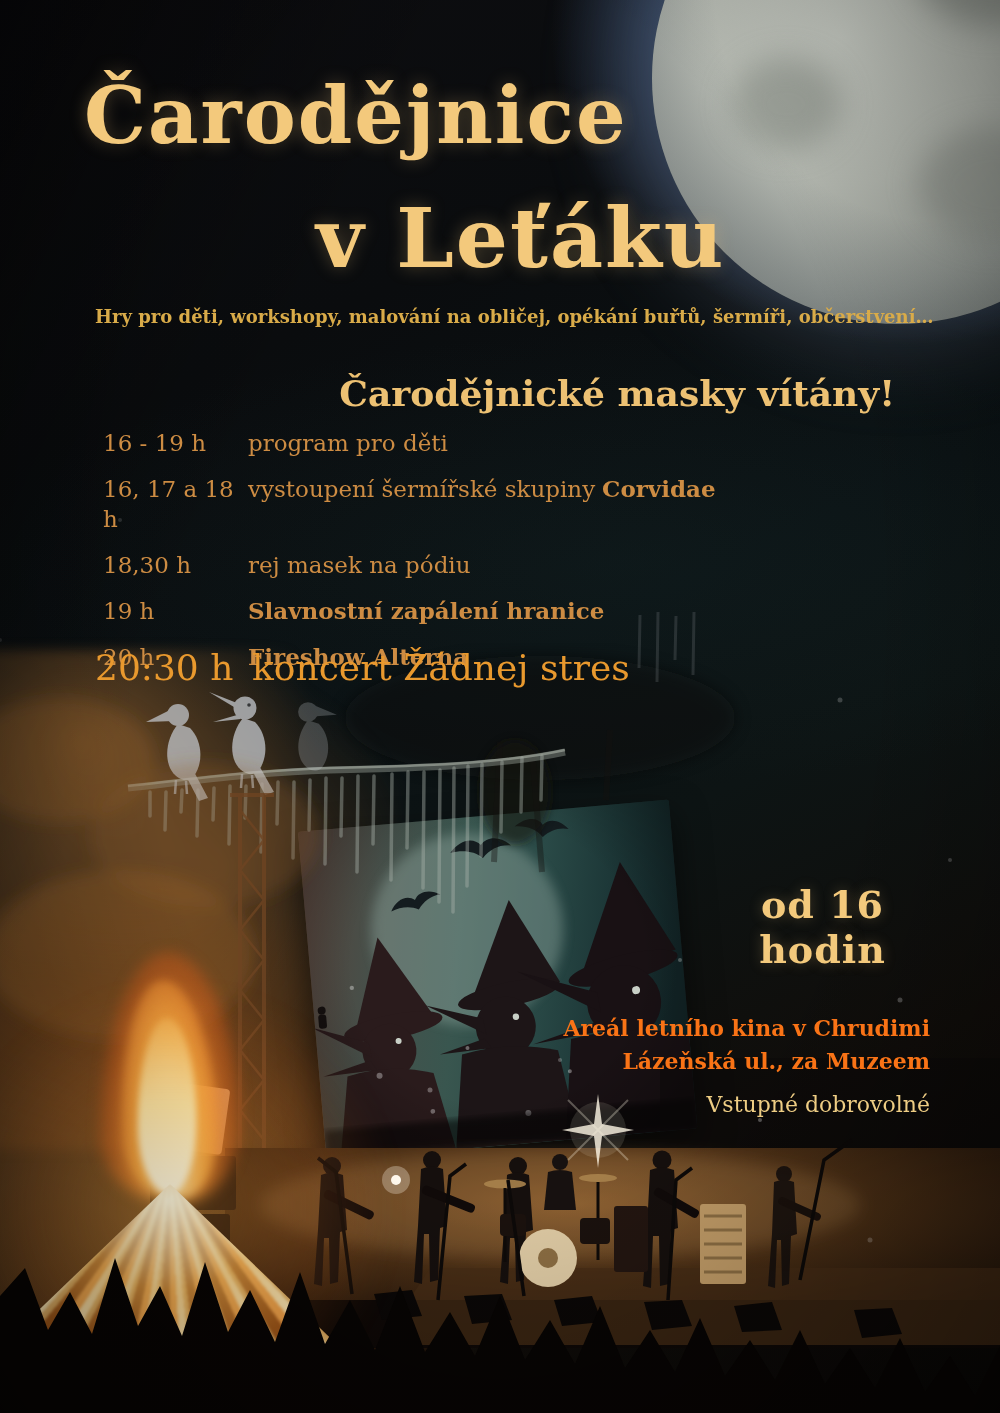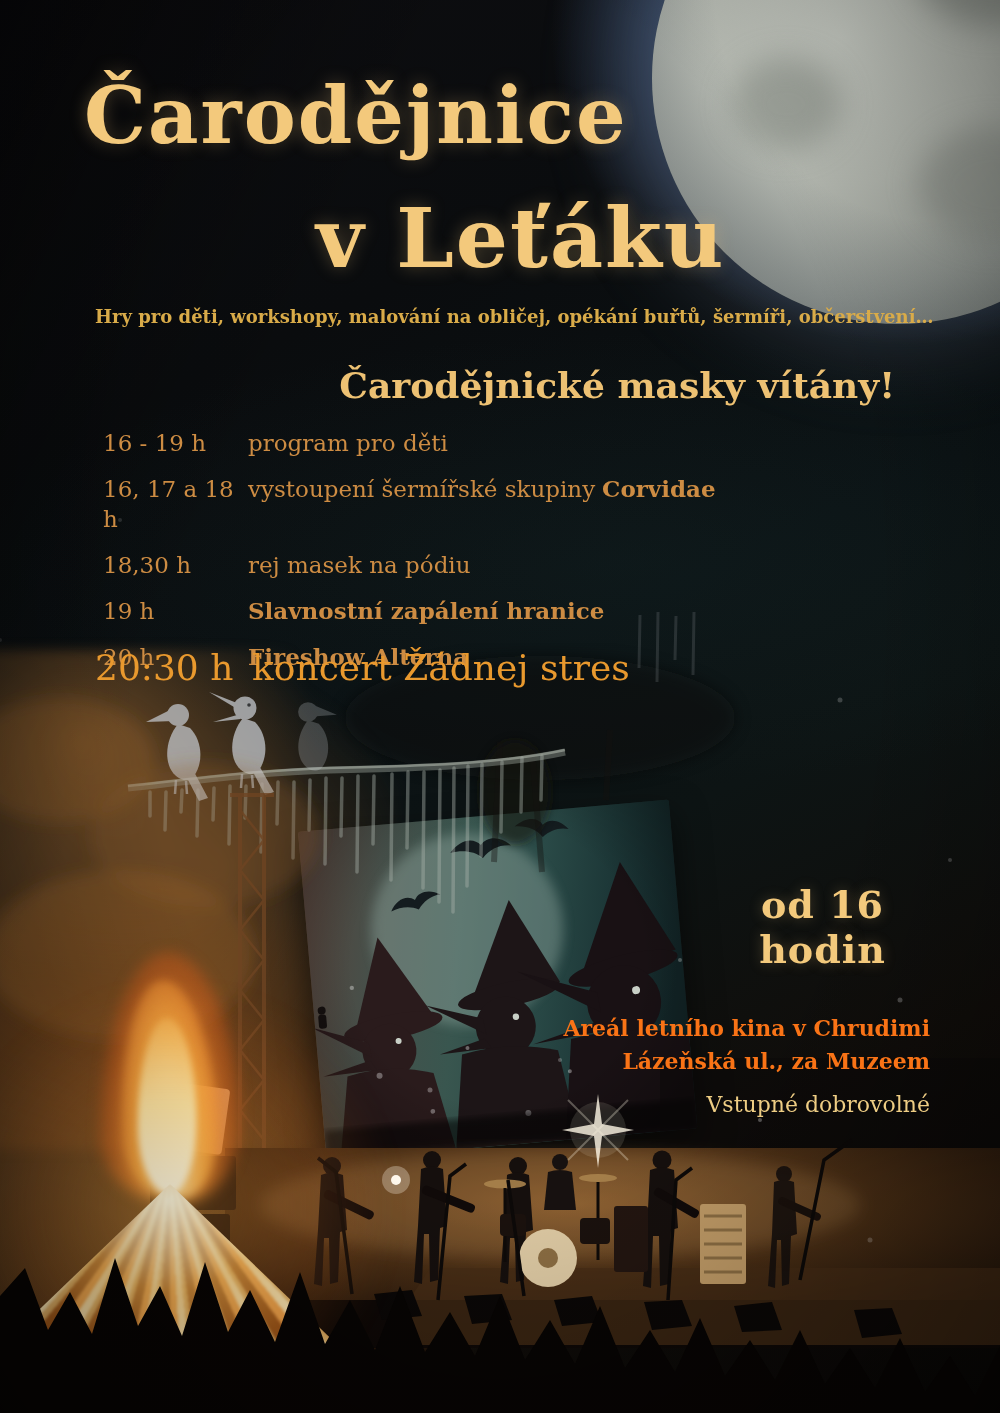--- a/index.html
+++ b/index.html
@@ -63,21 +63,21 @@
     background:radial-gradient(ellipse at 50% 42%,transparent 52%,rgba(0,0,0,.38) 100%),
                linear-gradient(115deg,rgba(0,0,0,.45) 0%,transparent 28%);}
 
   
   .txt{position:absolute;z-index:10;}
   .title1{left:84px;top:70px;font-size:78px;font-weight:bold;letter-spacing:2px;color:#f3c97c;
     text-shadow:0 0 18px rgba(243,201,124,.28);}
   .title2{left:316px;top:190px;font-size:82px;font-weight:bold;letter-spacing:2px;color:#f3c97c;
     text-shadow:0 0 18px rgba(243,201,124,.28);}
   .tagline{left:95px;top:306px;font-size:18px;font-weight:bold;color:#d9ab49;white-space:nowrap;}
-  .masks{right:105px;top:364px;font-size:36px;font-weight:bold;color:#edc173;white-space:nowrap;}
+  .masks{right:105px;top:372px;font-size:36px;font-weight:bold;color:#edc173;white-space:nowrap;}
   .schedule{left:95px;top:428px;color:#cd8c43;font-size:23px;margin-left:8px;}
   .srow{display:flex;line-height:30px;margin-bottom:16px;}
   .stime{width:145px;flex:none;}
   .sev span:not(:empty)+b{margin-left:.3em;}
   .headline{left:95px;top:646px;display:flex;color:#e9992e;font-weight:normal;font-size:36px;line-height:44px;}
   .headline .htime{width:157px;flex:none;}
   .date-line{left:645px;top:806px;width:305px;text-align:center;font-size:48px;font-weight:bold;
     letter-spacing:2px;color:#f3c97c;text-shadow:0 0 14px rgba(243,201,124,.25);}
   .od-line{left:700px;top:882px;width:245px;text-align:center;font-size:38px;font-weight:bold;
     letter-spacing:1px;color:#f3c97c;text-shadow:0 0 14px rgba(243,201,124,.25);}

